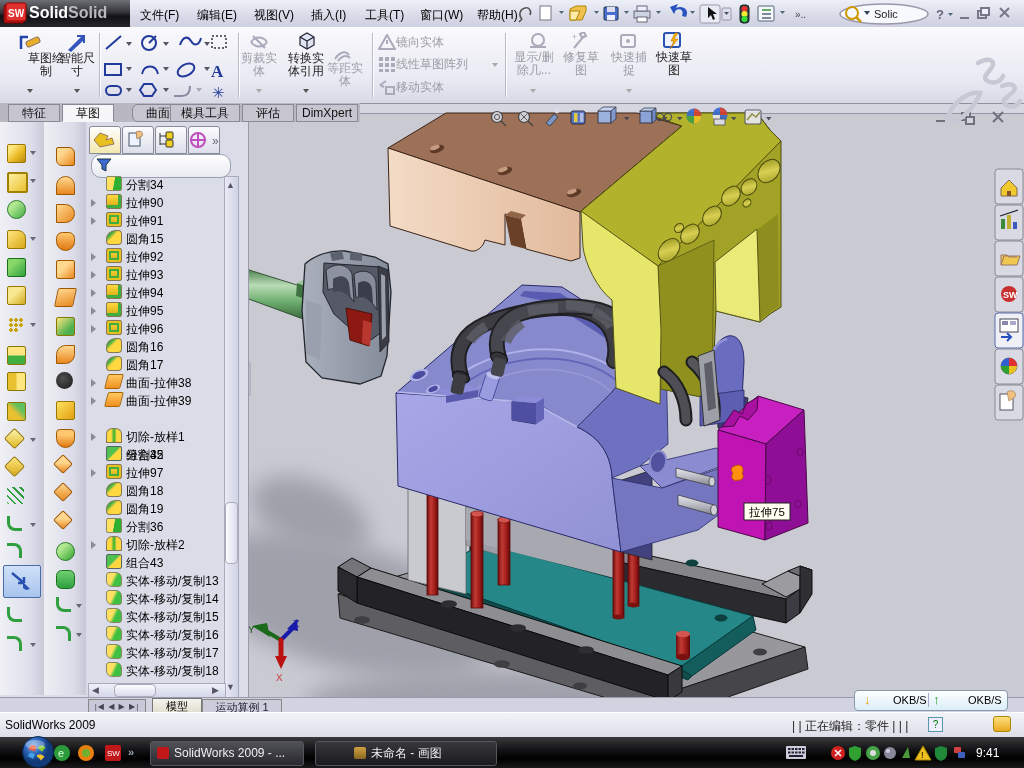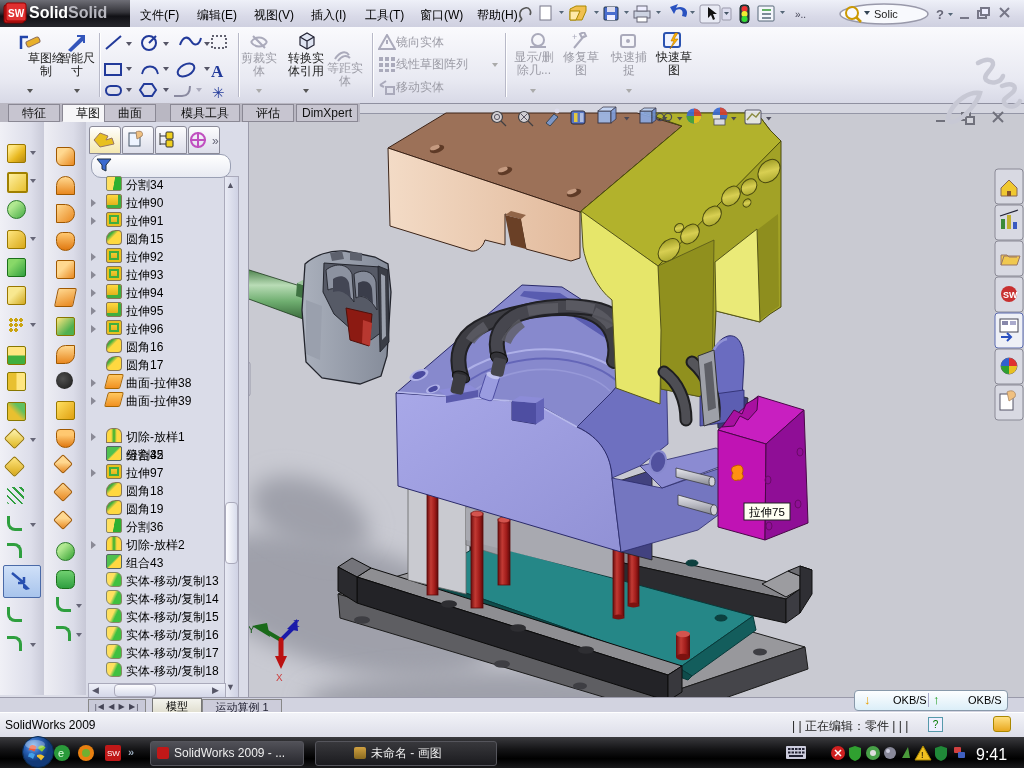--- a/index.html
+++ b/index.html
@@ -605,21 +605,21 @@
     <svg class="abs" style="left:662px;top:4px;" width="22" height="20" viewBox="0 0 22 20">
         <rect x="2" y="2" width="16" height="14" rx="2" fill="#eef2ff" stroke="#2a52b0" stroke-width="2"></rect>
         <path d="M13 2 L9 10 L12 10 L8 18 L16 8 L12 8 L16 2 Z" fill="#ffb300" stroke="#b07000" stroke-width="0.6"></path>
       </svg>
     <div class="tlabel" style="left:650px;top:24px;width:48px;">快速草<br>图</div>
   </div>
 
   <div class="abs" id="tabstrip"></div>
   <div class="abs ctab" style="left:8px;width:52px;">特征</div>
   <div class="abs ctab active" style="left:62px;width:52px;font-family:Liberation Serif, serif;">草图</div>
-  <div class="abs ctab" style="left:104px;width:52px;">曲面</div>
+  <div class="abs ctab" style="left:132px;width:52px;border-radius:6px;">曲面</div>
   <div class="abs ctab" style="left:170px;width:70px;">模具工具</div>
   <div class="abs ctab" style="left:242px;width:52px;">评估</div>
   <div class="abs ctab" style="left:296px;width:62px;">DimXpert</div>
 
   <div class="abs" id="lcol1"></div>
   <div class="abs" id="lcol2"></div>
   <div class="abs" id="icons1">
       <div class="abs licon" style="left:7px;top:144px;background:linear-gradient(135deg,#ffe680 20%,#e8b820 60%,#b88a10);border:1px solid #997700;"></div>
       <div class="abs dd" style="left:30px;top:151px;border-top-color:#667;"></div>
       <div class="abs licon" style="left:7px;top:172px;background:linear-gradient(135deg,#fff0a0,#e8c030);border:2px solid #a08000;"></div>
@@ -816,15 +816,15 @@
         <circle cx="43" cy="9" r="3" fill="#ddd"></circle>
       <circle cx="60" cy="9" r="6" fill="#889"></circle>
         <circle cx="58" cy="7" r="2" fill="#ccd"></circle>
       <path d="M72 14 L78 3 L80 14 Z" fill="#4a9a3a"></path>
       <path d="M93 2 L101 16 L85 16 Z" fill="#f0c020" stroke="#a80"></path>
         <text x="91" y="14" font-size="9" fill="#000">!</text>
       <path d="M111 2 L117 4 L117 10 C117 14 114 16 111 17 C108 16 105 14 105 10 L105 4 Z" fill="#208838"></path>
       <rect x="124" y="3" width="7" height="6" rx="1" fill="#d04040"></rect>
         <rect x="128" y="8" width="7" height="6" rx="1" fill="#4060c0"></rect>
     </svg>
-    <div class="abs" style="left:976px;top:9px;font-size:16px;color:#fff;">9:41</div>
+    <div class="abs" style="left:976px;top:9px;font-size:12px;color:#fff;">9:41</div>
   </div>
 </div>
 
 </body></html>

